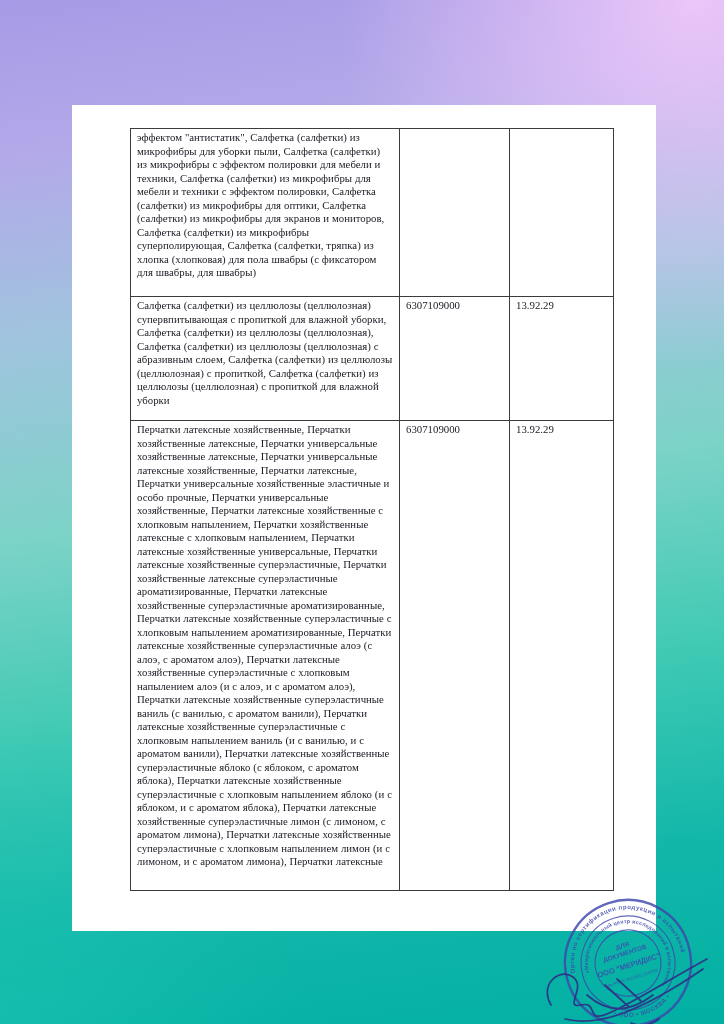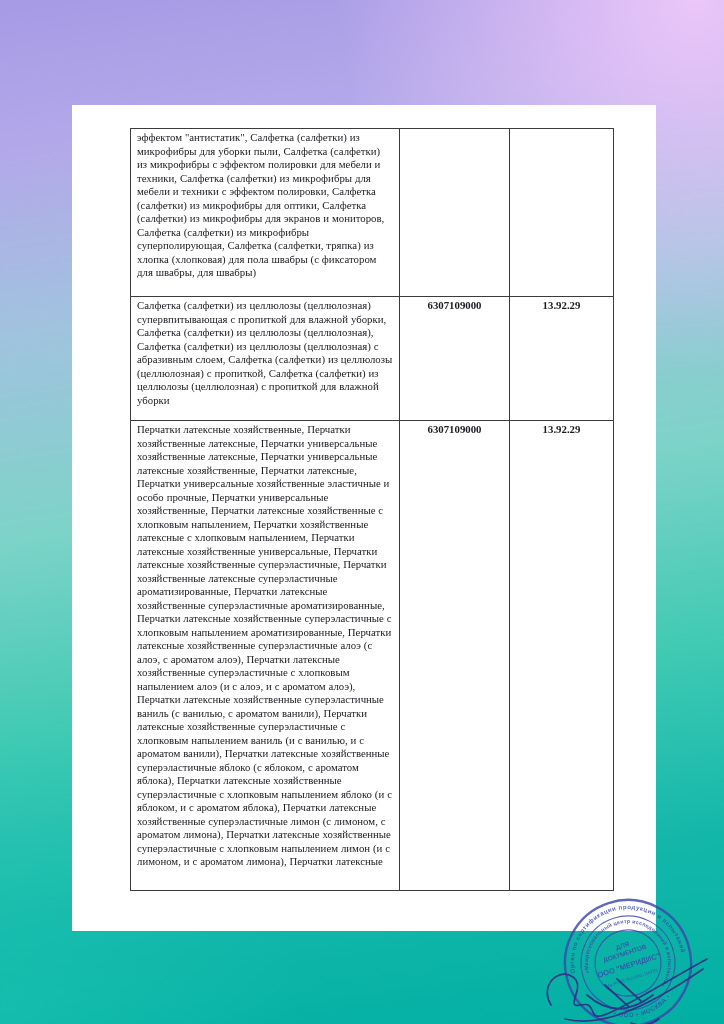--- a/index.html
+++ b/index.html
@@ -18,21 +18,21 @@
   table.doc-table{
     position:absolute; left:58px; top:23px; width:483px;
     border-collapse:collapse; table-layout:fixed;
   }
   table.doc-table td{
     border:1.2px solid #3b3b3f; vertical-align:top;
     font-size:10.8px; line-height:13.5px; color:#1b1b24;
     padding:2px 6px 2px 6px; overflow:hidden; word-spacing:0.2px;
   }
   td.desc{ text-align:left; }
-  td.code{ text-align:center; font-size:11px;font-weight:bold; }
+  td.code{ font-size:11px; }
   td.vmid{ vertical-align:middle; }
   tr.r1{ height:168px; } tr.r2{ height:124px;margin-left:16px; } tr.r3{ height:470px; }
   .cellclip{ max-height:100%; overflow:hidden; }
   .stamp{
     position:absolute; left:481px; top:783px; width:150px; height:150px;
     opacity:0.82; pointer-events:none;
   }
   .stamp text{ font-family:"Liberation Sans", sans-serif; }
   .signature{
     position:absolute; left:463px; top:822px; width:186px; height:106px;

